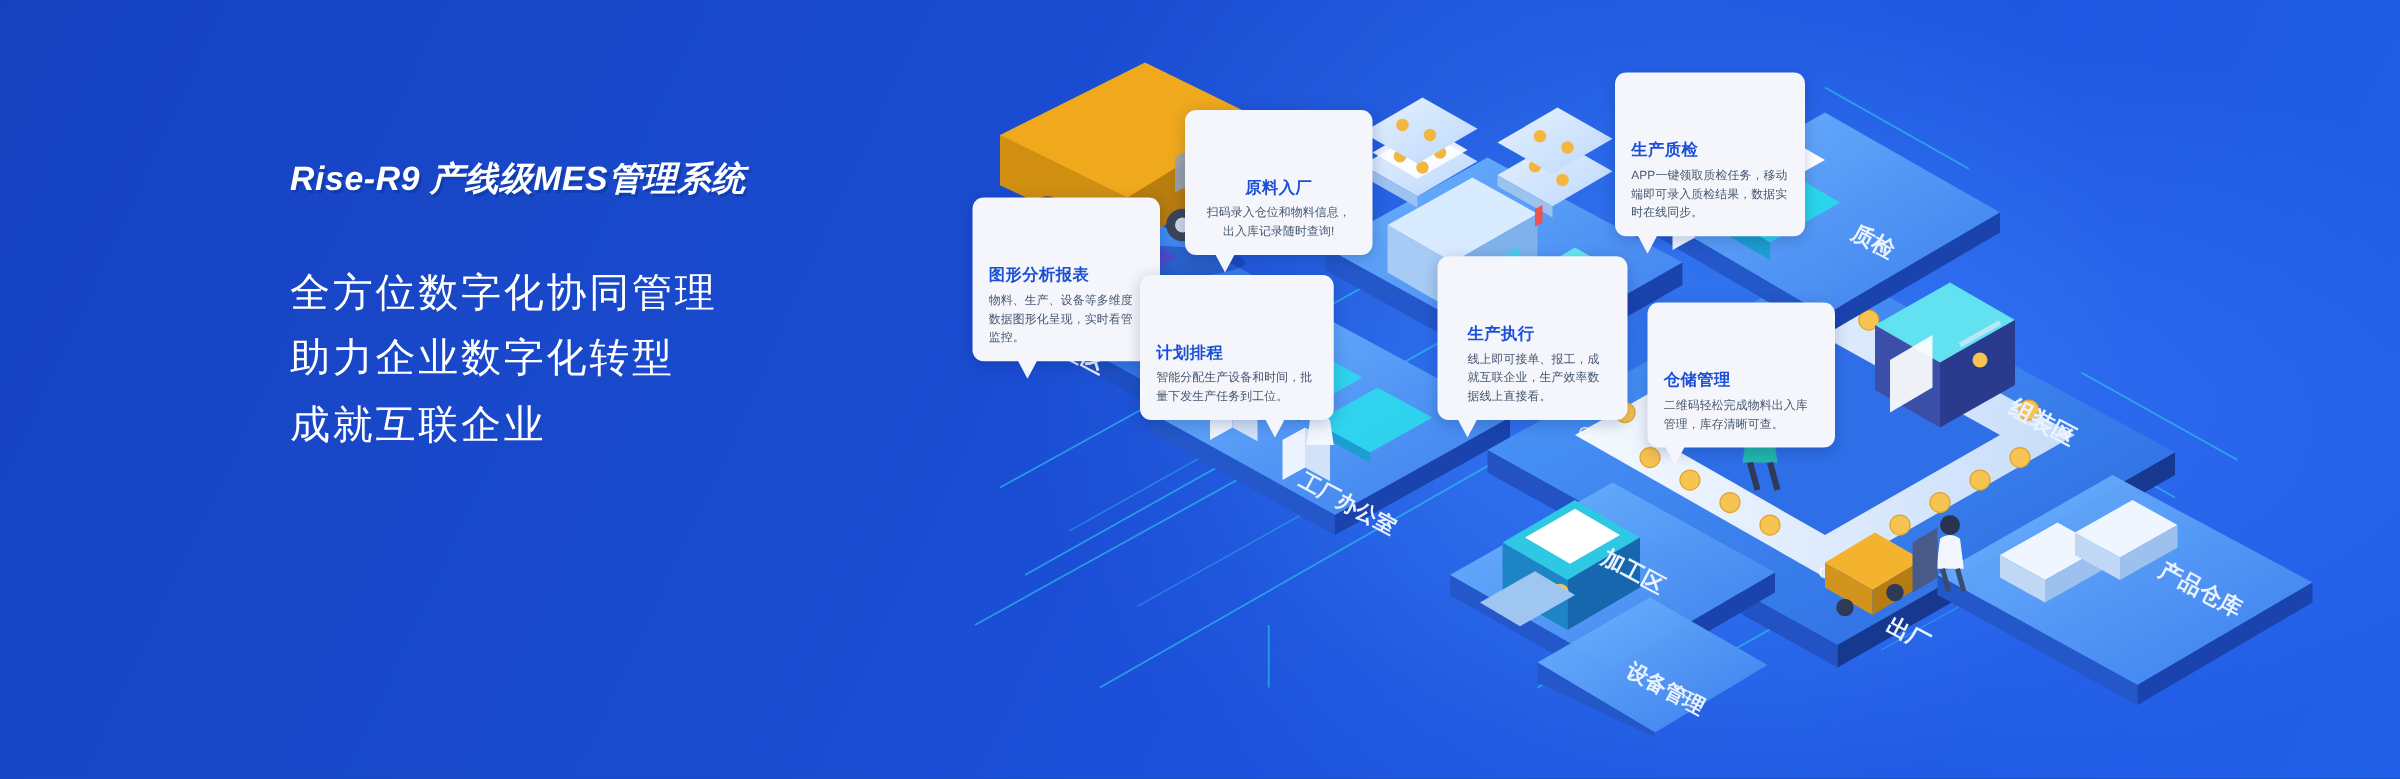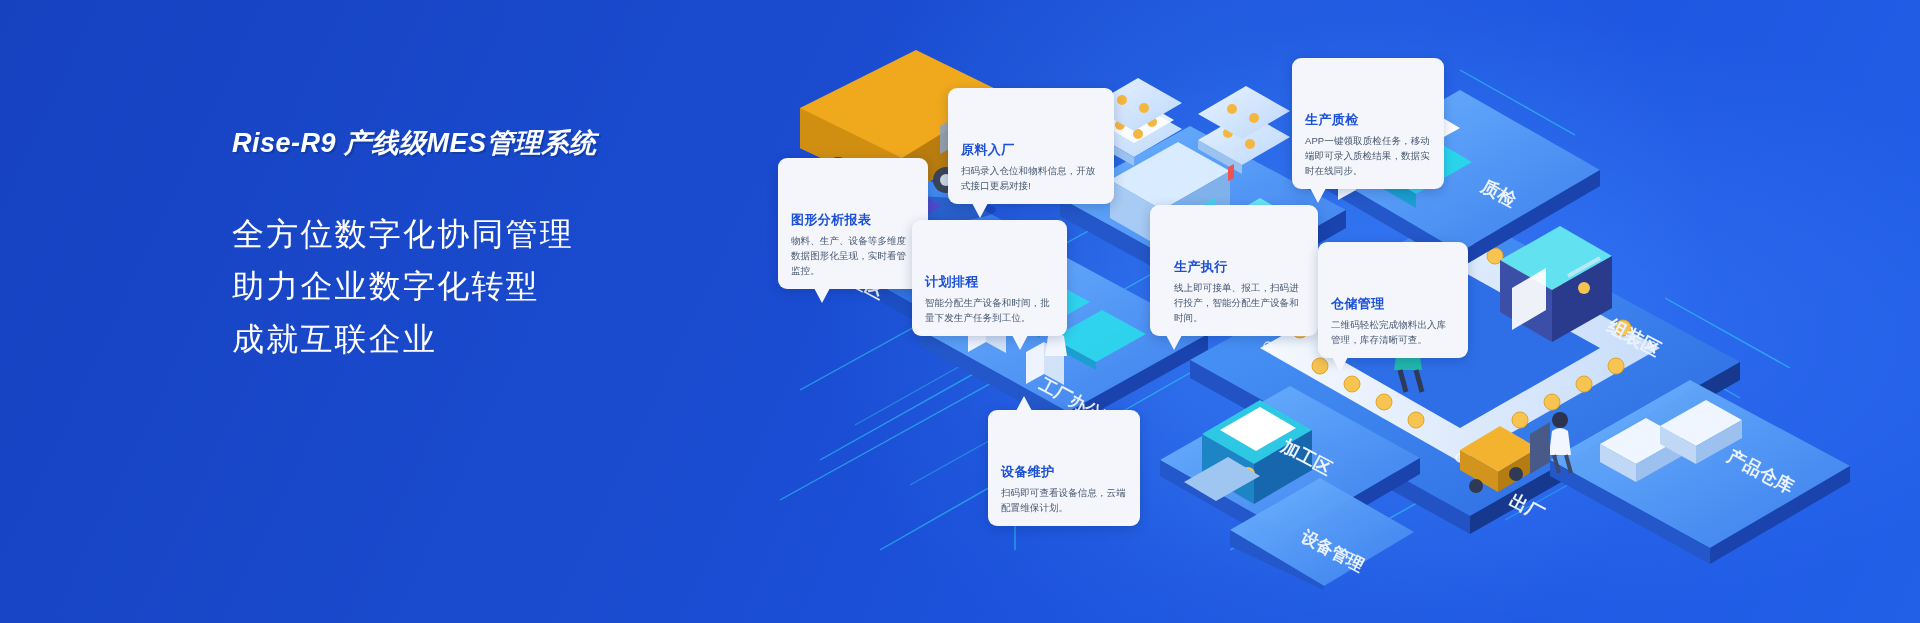--- a/index.html
+++ b/index.html
@@ -62,27 +62,27 @@
     font-size:13px; font-weight:bold; color:#1b4fd6; line-height:1.2;
     margin-bottom:5px; letter-spacing:.4px;margin-top:45px;
   }
   .card-body{
     font-size:9.5px; color:#46566f; line-height:1.58; letter-spacing:.1px;
   }
 
   
   #card-graph   { left:18px; top:128px;  width:150px; }
   #card-graph   .tail{ left:36px; bottom:-14px; }
-  #card-raw     { left:188px; top:58px;  width:166px; }
+  #card-raw     { left:188px; top:58px;  width:150px;text-align:center; }
   #card-raw     .tail{ left:24px; bottom:-14px; }
   #card-qc      { left:532px; top:28px;  width:152px; }
   #card-qc      .tail{ left:18px; bottom:-14px; }
   #card-plan    { left:152px; top:190px; width:155px; }
   #card-plan    .tail{ left:100px; bottom:-14px; }
-  #card-exec    { left:390px; top:175px; width:168px;padding-left:24px; }
+  #card-exec    { left:390px; top:175px; width:152px;padding-left:24px; }
   #card-exec    .tail{ left:16px; bottom:-14px; }
   #card-store   { left:558px; top:212px; width:150px; }
   #card-store   .tail{ left:14px; bottom:-14px; }
   #card-model   { left:22px;  top:308px; width:152px; }
   #card-model   .tail{ left:110px; top:-14px; }
   #card-equip   { left:228px; top:380px; width:152px; }
   #card-equip   .tail{ left:28px; top:-14px; }
 
   
   .floor-label{ font-weight:bold; fill:#eaf3ff; }
@@ -371,49 +371,44 @@
     </svg>
 
     <div class="card" id="card-graph">
       <div class="card-title">图形分析报表</div>
       <div class="card-body">物料、生产、设备等多维度数据图形化呈现，实时看管监控。</div>
       <span class="tail"></span>
     </div>
 
     <div class="card" id="card-raw">
       <div class="card-title">原料入厂</div>
-      <div class="card-body">扫码录入仓位和物料信息，开放式接口更易对接!</div>
+      <div class="card-body">扫码录入仓位和物料信息，出入库记录随时查询!</div>
       <span class="tail"></span>
     </div>
 
     <div class="card" id="card-qc">
       <div class="card-title">生产质检</div>
       <div class="card-body">APP一键领取质检任务，移动端即可录入质检结果，数据实时在线同步。</div>
       <span class="tail"></span>
     </div>
 
     <div class="card" id="card-plan">
       <div class="card-title">计划排程</div>
       <div class="card-body">智能分配生产设备和时间，批量下发生产任务到工位。</div>
       <span class="tail"></span>
     </div>
 
     <div class="card" id="card-exec">
       <div class="card-title">生产执行</div>
-      <div class="card-body">线上即可接单、报工，扫码进行投产，智能分配生产设备和时间。</div>
+      <div class="card-body">线上即可接单、报工，成就互联企业，生产效率数据线上直接看。</div>
       <span class="tail"></span>
     </div>
 
     <div class="card" id="card-store">
       <div class="card-title">仓储管理</div>
       <div class="card-body">二维码轻松完成物料出入库管理，库存清晰可查。</div>
       <span class="tail"></span>
     </div>
 
 
-    <div class="card" id="card-equip">
-      <div class="card-title">设备维护</div>
-      <div class="card-body">扫码即可查看设备信息，云端配置维保计划。</div>
-      <span class="tail up"></span>
-    </div>
 
   </div>
 </div>
 
 </body></html>

